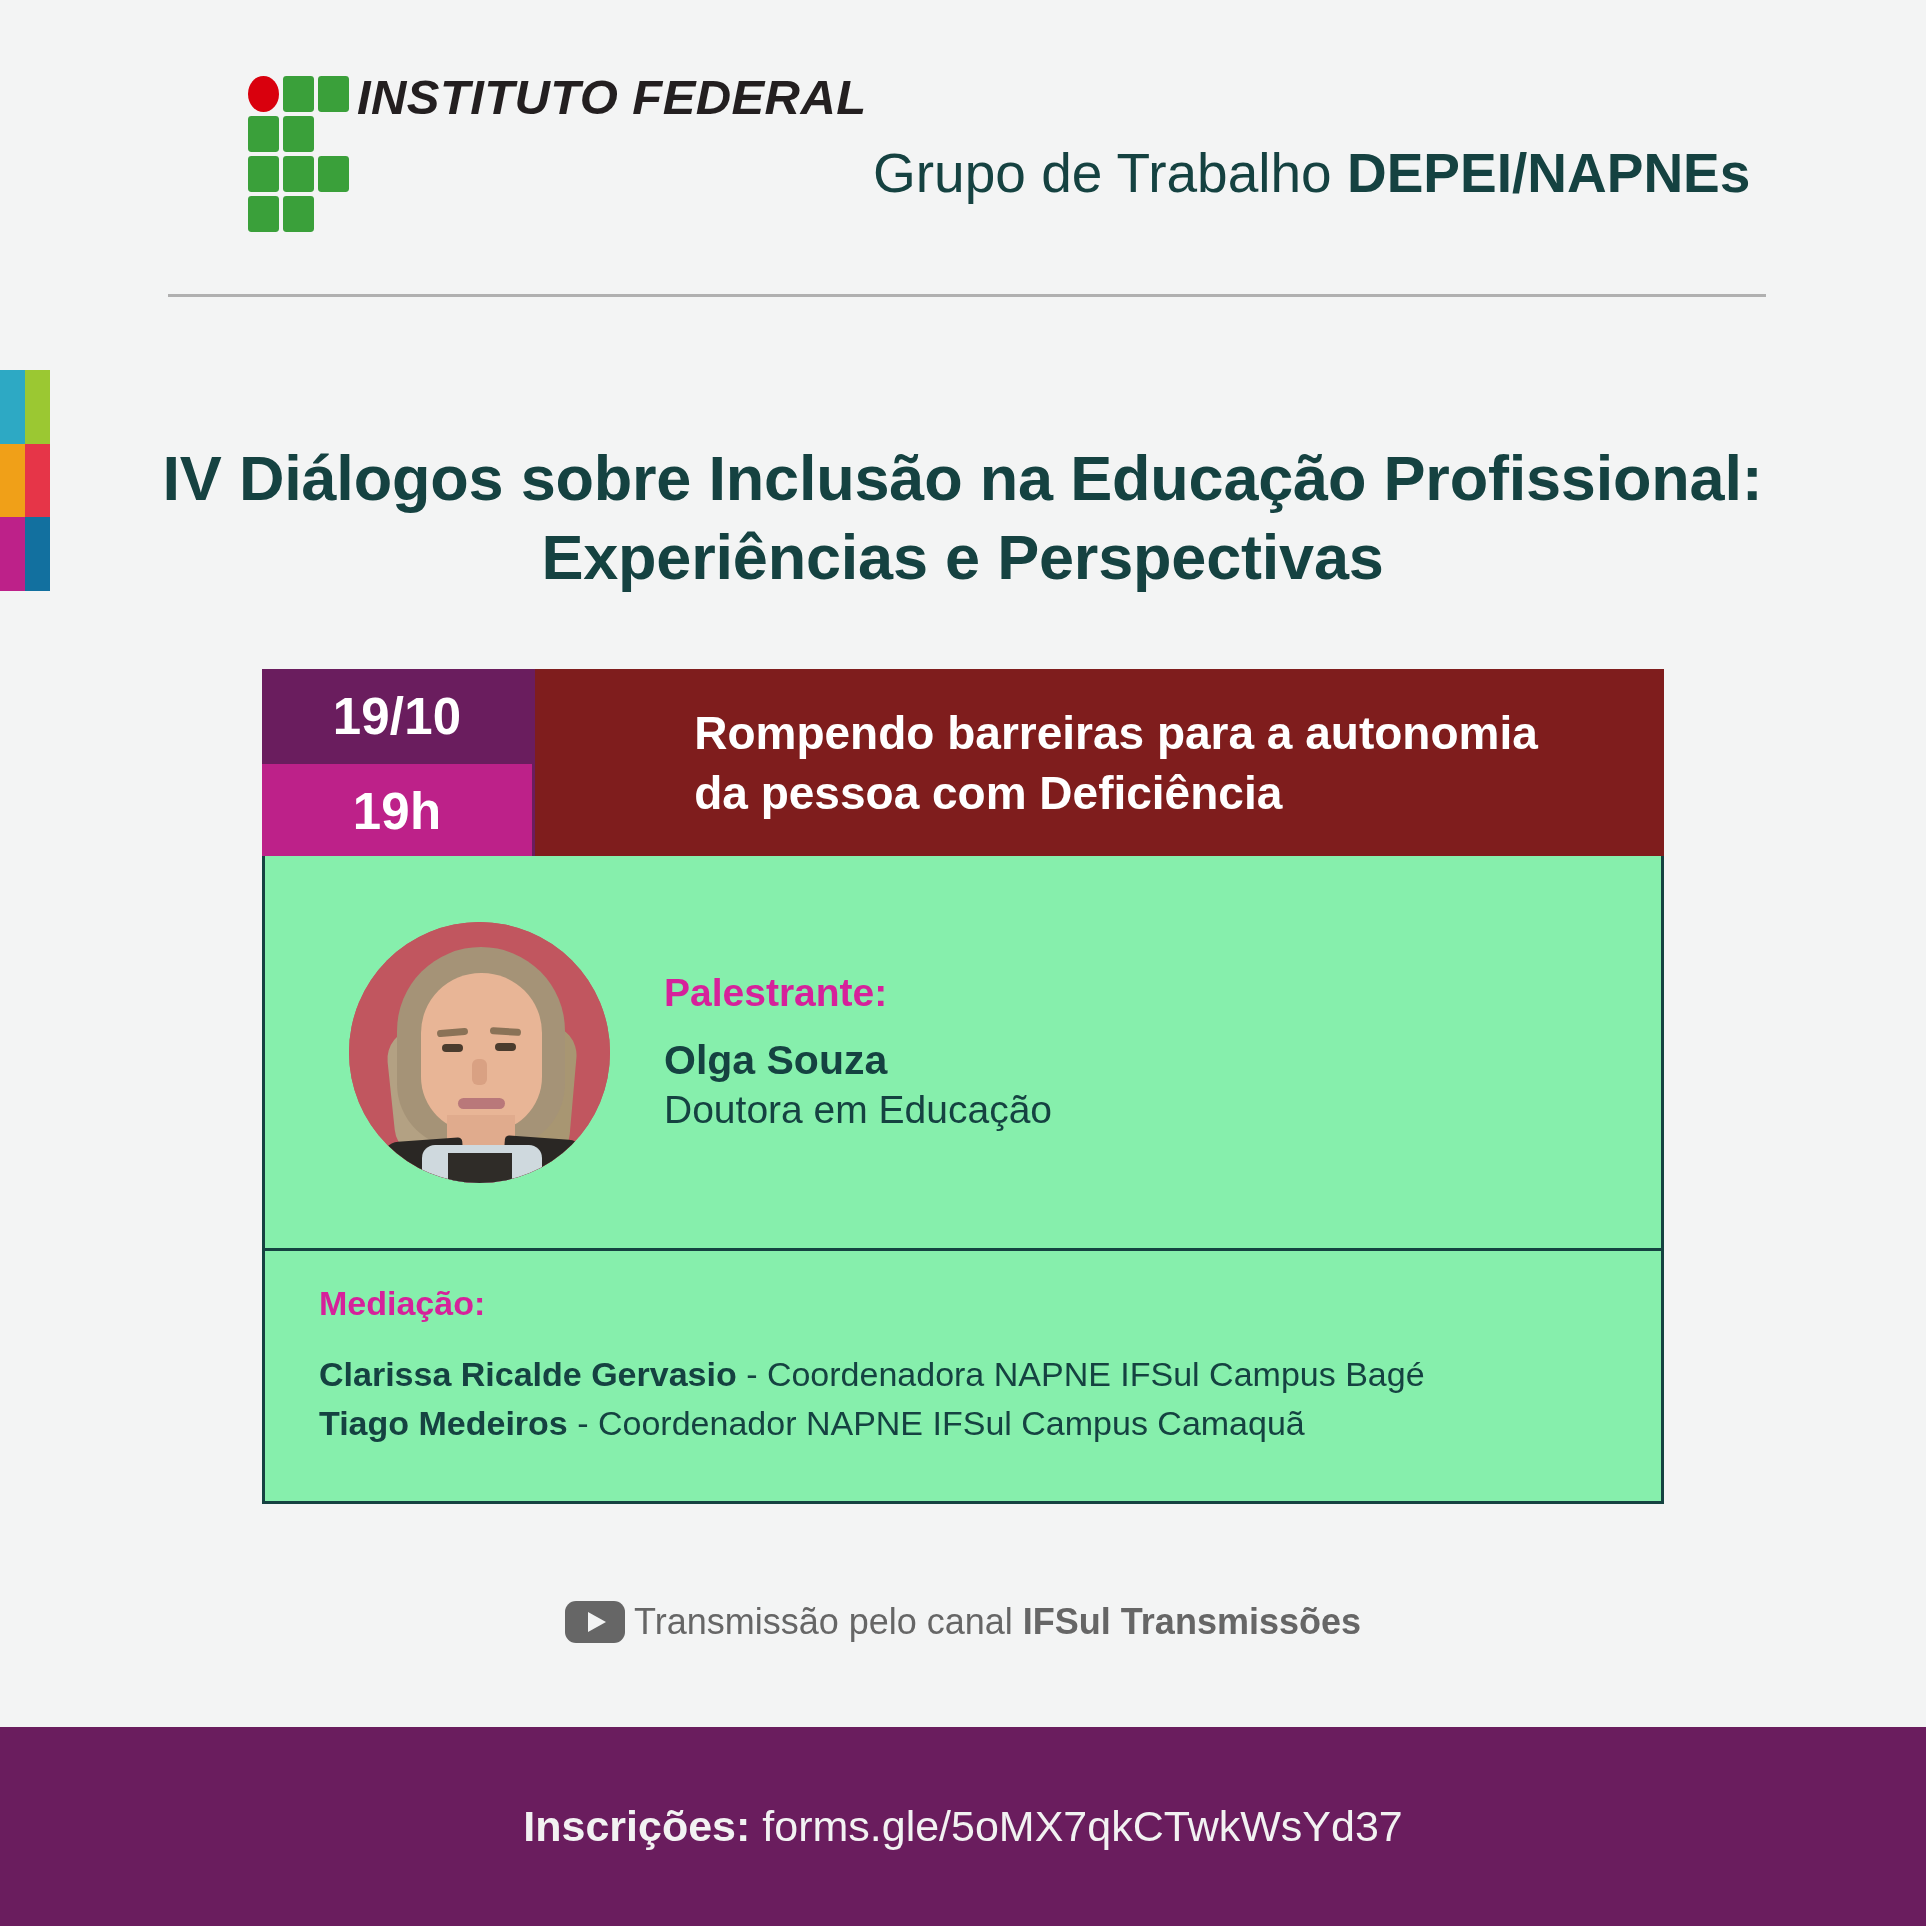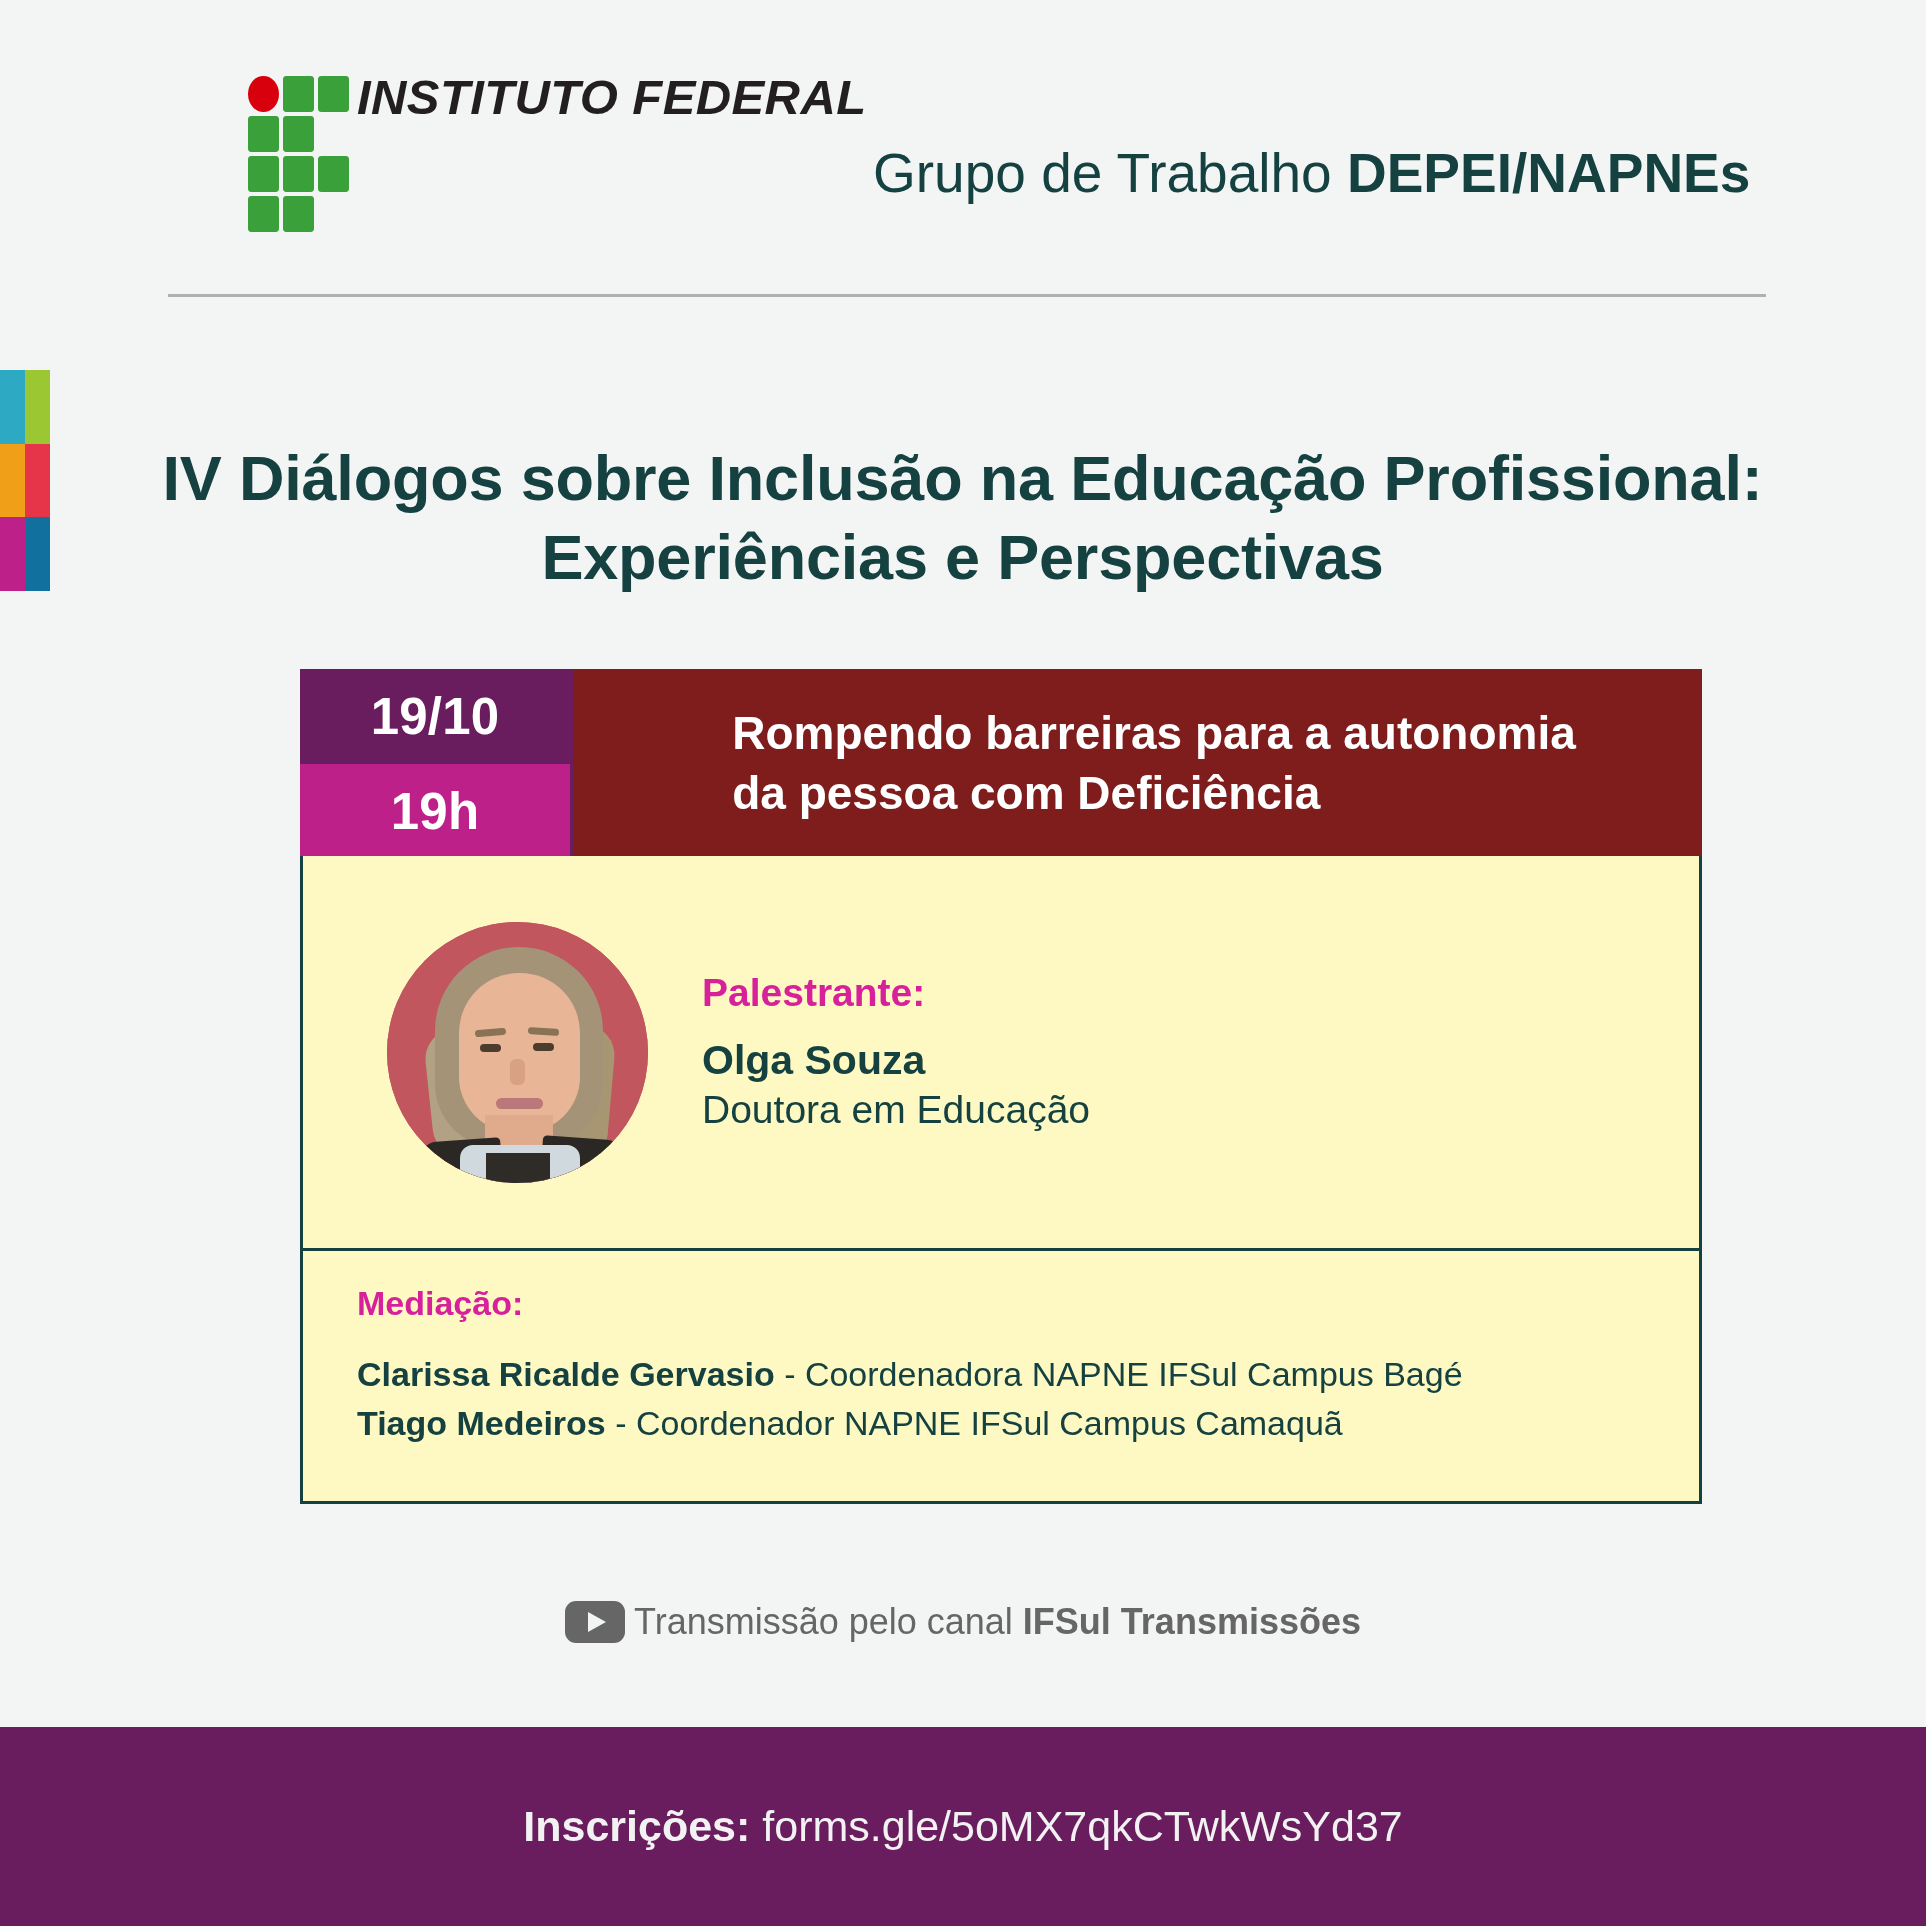--- a/index.html
+++ b/index.html
@@ -77,29 +77,29 @@
     font-weight:bold;
     line-height:1.26;
     letter-spacing:-0.2px;
     margin-top:43px;
   }
 
   
   .card {
     position:absolute;
     left:262px; top:669px;
-    width:1436px; height:836px;margin-left:38px;
+    width:1436px; height:836px;
   }
   .card-body {
     position:absolute;
     left:0; top:187px;
     width:1402px; height:648px;
     border:3px solid #154241;
     border-top:none;
-    background:#fef9c3;
+    background:#86efac;
   }
 
   
   .banner {
     position:absolute; left:0; top:0;
     width:1402px; height:189px;
     display:flex;
   }
   .banner-date {
     width:273px; flex:0 0 273px;

